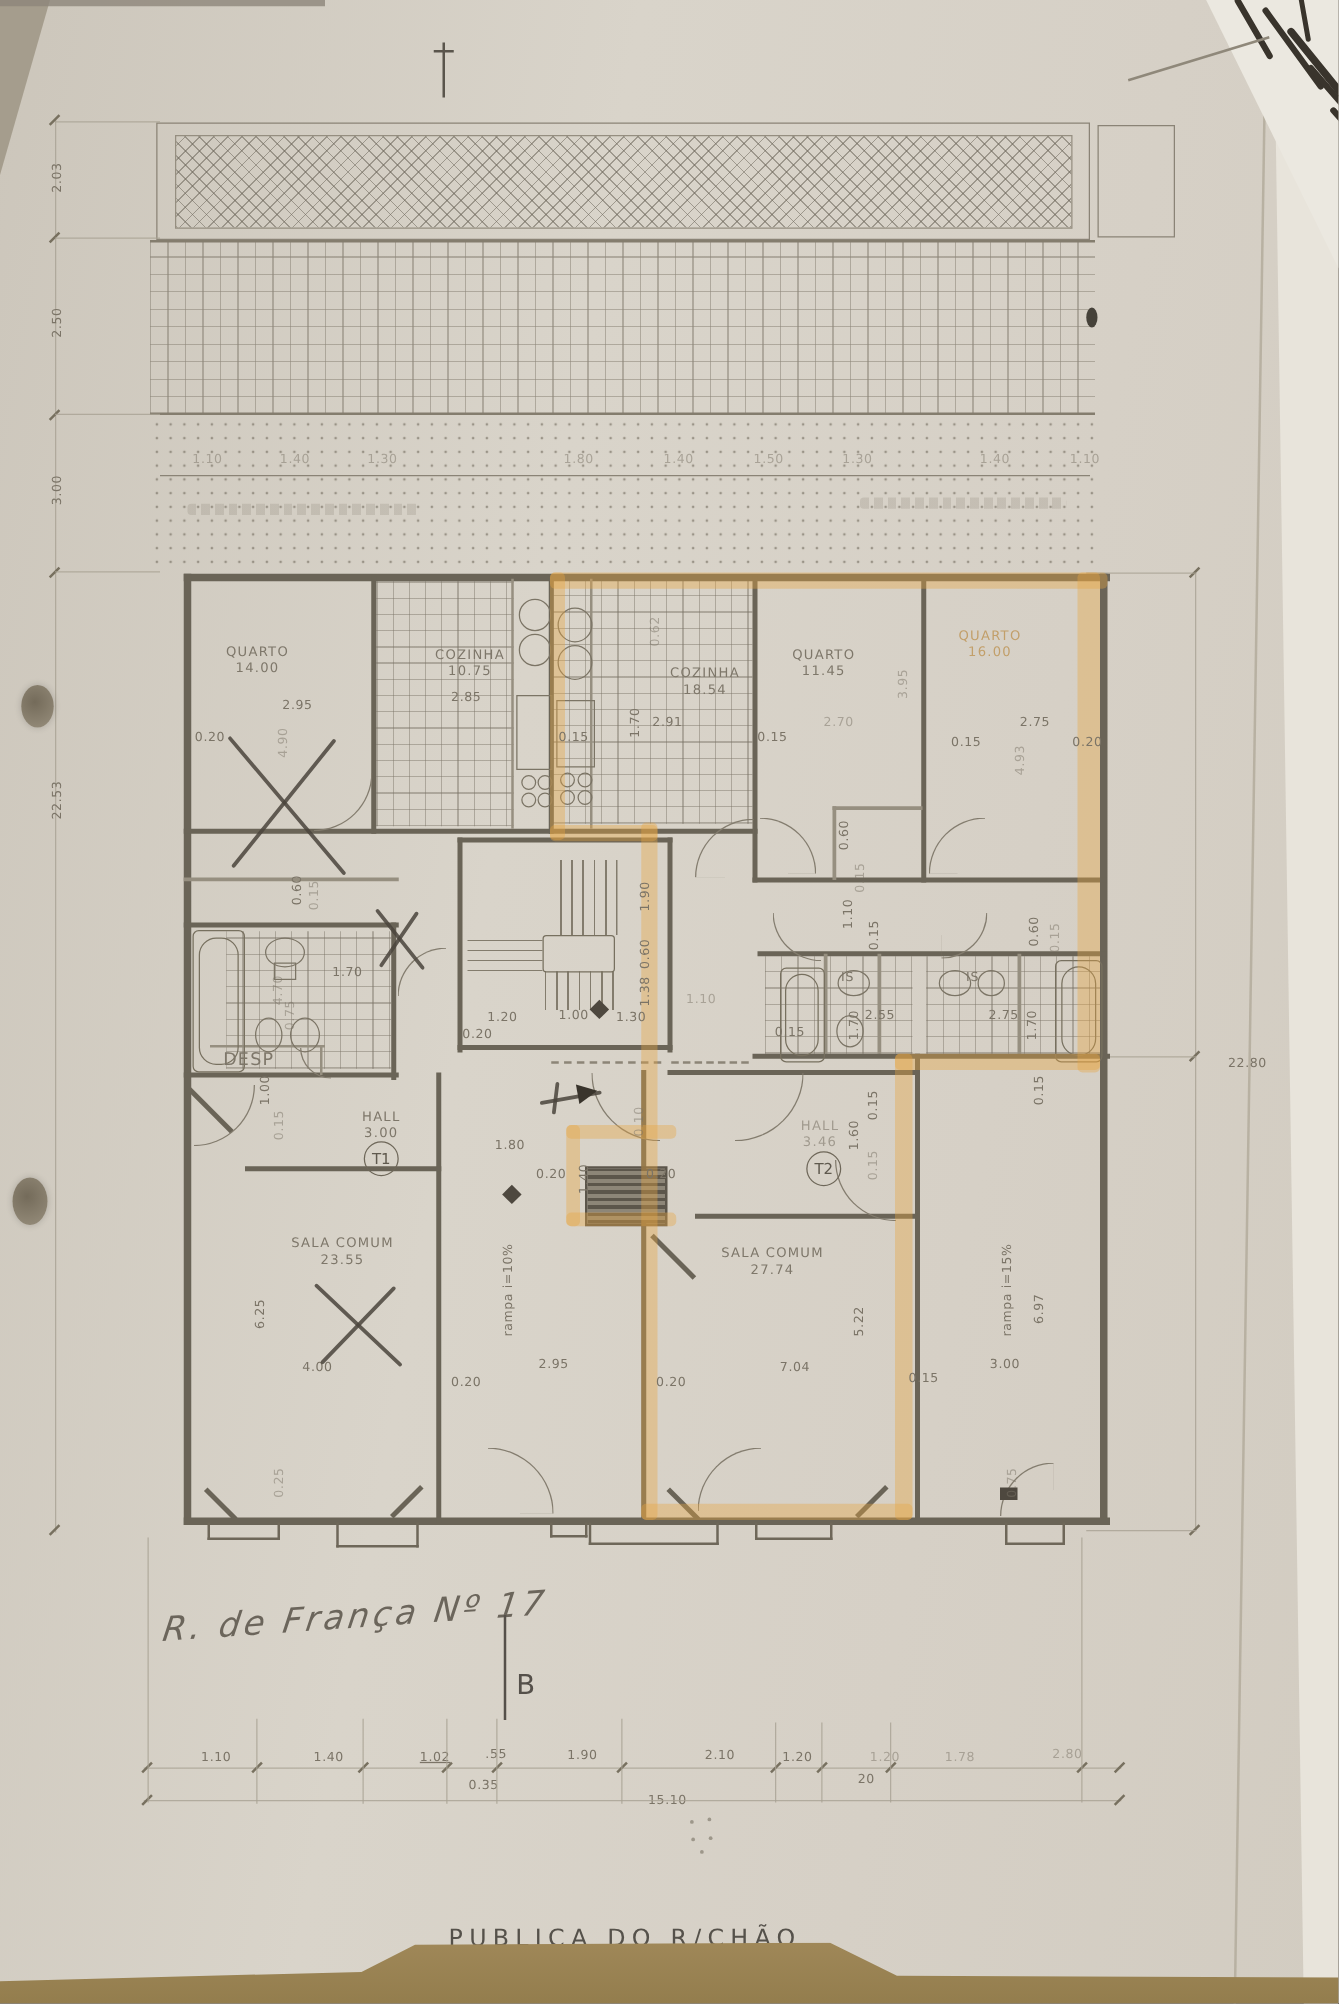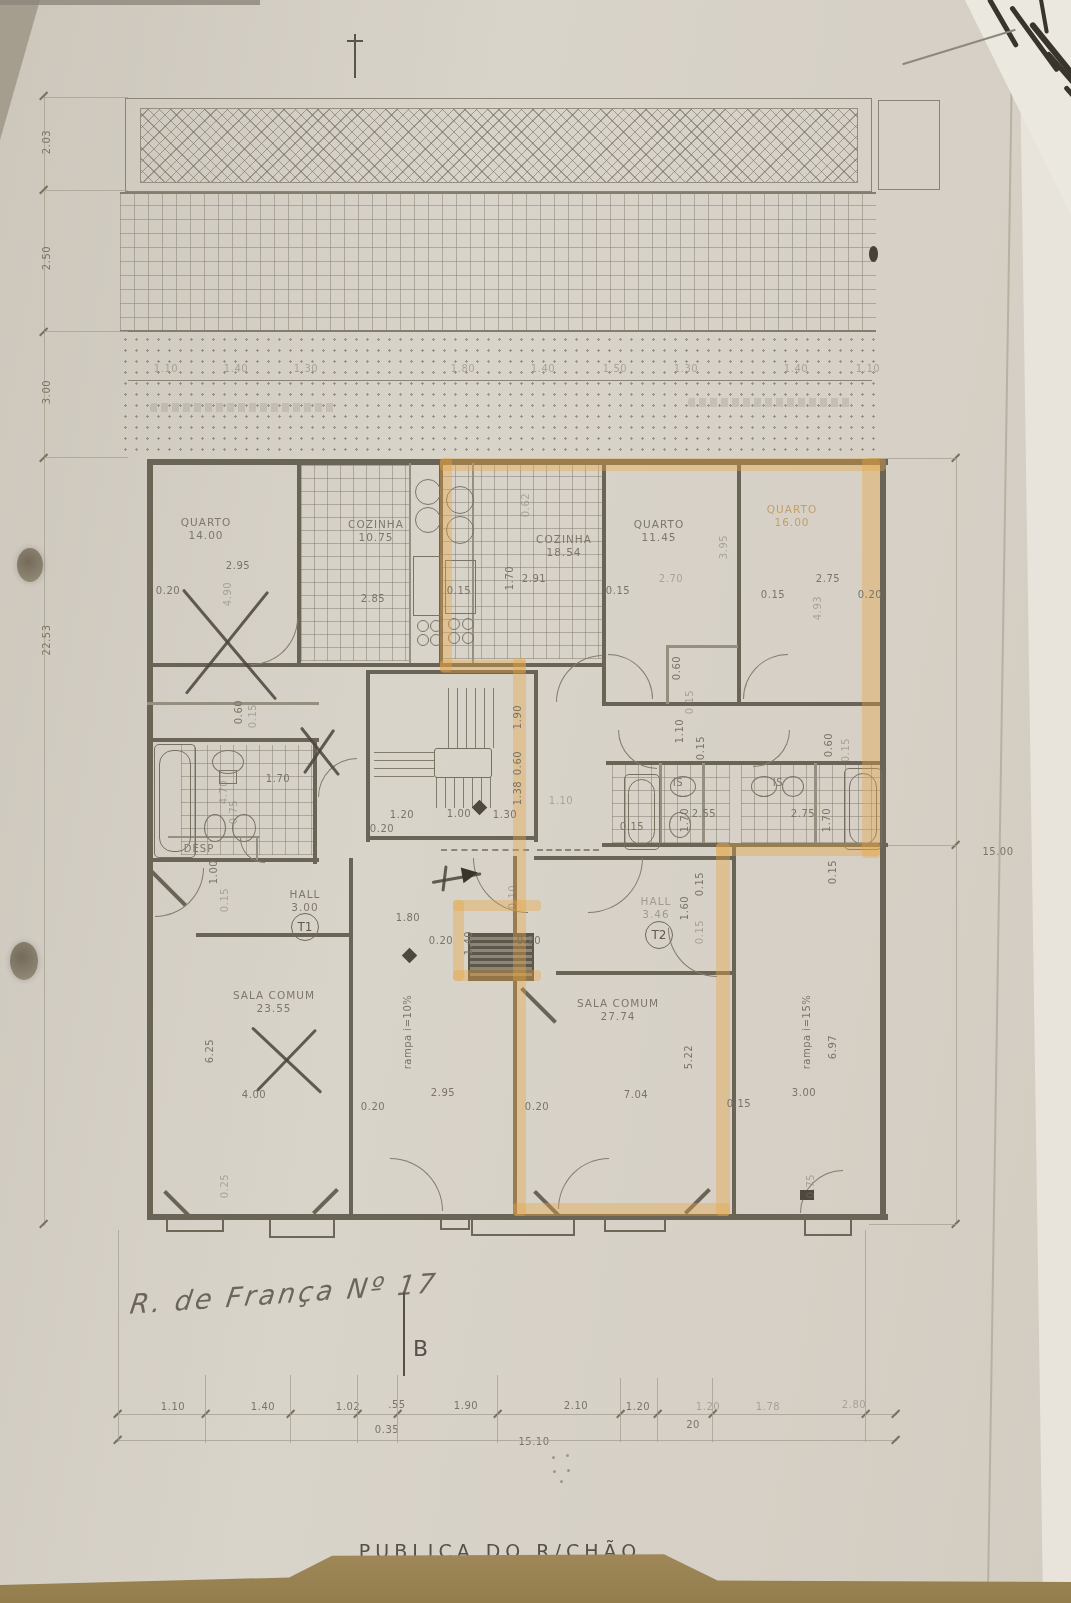--- a/index.html
+++ b/index.html
@@ -17,21 +17,21 @@
   .dotpat{background-image:radial-gradient(rgba(120,113,100,.65) 1px,transparent 1.3px);background-size:11px 11px;}
   .tile{position:absolute;background-image:repeating-linear-gradient(0deg,rgba(120,113,100,.45) 0 1px,transparent 1px 13px),repeating-linear-gradient(90deg,rgba(120,113,100,.45) 0 1px,transparent 1px 13px);}
   .vlines{position:absolute;background-image:repeating-linear-gradient(90deg,#837c6d 0 1.2px,transparent 1.2px 9px);}
   .hlines{position:absolute;background-image:repeating-linear-gradient(0deg,#837c6d 0 1.2px,transparent 1.2px 8px);}
   
   .dim{position:absolute;font-size:10px;color:#7b7467;white-space:nowrap;transform:translate(-50%,-50%);letter-spacing:.5px;}
   .dim.f{opacity:.5;}
   .room{position:absolute;transform:translate(-50%,-50%);text-align:center;color:#7e776a;font-size:10.5px;letter-spacing:1px;line-height:1.25;white-space:nowrap;}
   .room.fo{color:#c09a60;opacity:.9;}
   .room.fnt{opacity:.6;}
-  .room.sm{font-size:10px;text-align:center;}
+  .room.sm{font-size:14px;text-align:center;}
   .marker{position:absolute;width:26px;height:26px;border:1.6px solid #6e6759;border-radius:50%;transform:translate(-50%,-50%);color:#5f594e;font-size:12px;display:flex;align-items:center;justify-content:center;}
   
   .hl{position:absolute;background:rgba(231,166,66,.38);border-radius:4px;}
   .stroke{position:absolute;height:3.2px;background:#4a443c;border-radius:2px;transform-origin:0 50%;opacity:.85;}
   .pstroke{position:absolute;background:#39342c;border-radius:3px;transform-origin:0 50%;}
   
   .tub{position:absolute;border:1.8px solid #77705f;border-radius:5px;}
   .tubi{position:absolute;border:1.4px solid #77705f;border-radius:14px;}
   .fix{position:absolute;border:1.5px solid #7b7465;border-radius:50%;}
   .boxfix{position:absolute;border:1.5px solid #7b7465;}
@@ -249,26 +249,26 @@
         <span class="dim f" style="left: 447px; top: 368px;">1.80</span>
         <span class="dim f" style="left: 527px; top: 368px;">1.40</span>
         <span class="dim f" style="left: 599px; top: 368px;">1.50</span>
         <span class="dim f" style="left: 670px; top: 368px;">1.30</span>
         <span class="dim f" style="left: 780px; top: 368px;">1.40</span>
         <span class="dim f" style="left: 852px; top: 368px;">1.10</span>
         <span class="dim" style="left: 30px; top: 142px; transform: translate(-50%, -50%) rotate(-90deg);">2.03</span>
         <span class="dim" style="left: 30px; top: 258px; transform: translate(-50%, -50%) rotate(-90deg);">2.50</span>
         <span class="dim" style="left: 30px; top: 392px; transform: translate(-50%, -50%) rotate(-90deg);">3.00</span>
         <span class="dim" style="left: 30px; top: 640px; transform: translate(-50%, -50%) rotate(-90deg);">22.53</span>
-        <span class="dim" style="left: 982px; top: 851px;">15.00</span>
+        <span class="dim" style="left: 982px; top: 851px;">22.80</span>
         <span class="dim" style="left: 152px; top: 590px;">0.20</span>
         <span class="dim" style="left: 222px; top: 565px;">2.95</span>
         <span class="dim f" style="left: 211px; top: 594px; transform: translate(-50%, -50%) rotate(-90deg);">4.90</span>
         <span class="dim" style="left: 443px; top: 590px;">0.15</span>
-        <span class="dim" style="left: 357px; top: 558px; margin-top: 40px;">2.85</span>
+        <span class="dim" style="left: 357px; top: 558px;">2.85</span>
         <span class="dim f" style="left: 509px; top: 505px; transform: translate(-50%, -50%) rotate(-90deg);">0.62</span>
         <span class="dim" style="left: 493px; top: 578px; transform: translate(-50%, -50%) rotate(-90deg);">1.70</span>
         <span class="dim" style="left: 518px; top: 578px;">2.91</span>
         <span class="dim" style="left: 602px; top: 590px;">0.15</span>
         <span class="dim f" style="left: 707px; top: 547px; transform: translate(-50%, -50%) rotate(-90deg);">3.95</span>
         <span class="dim f" style="left: 655px; top: 578px;">2.70</span>
         <span class="dim" style="left: 812px; top: 578px;">2.75</span>
         <span class="dim" style="left: 757px; top: 594px;">0.15</span>
         <span class="dim" style="left: 854px; top: 594px;">0.20</span>
         <span class="dim f" style="left: 801px; top: 608px; transform: translate(-50%, -50%) rotate(-90deg);">4.93</span>
@@ -318,21 +318,21 @@
         <span class="dim" style="left: 620px; top: 1094px;">7.04</span>
         <span class="dim" style="left: 521px; top: 1106px;">0.20</span>
         <span class="dim" style="left: 723px; top: 1103px;">0.15</span>
         <span class="dim" style="left: 788px; top: 1092px;">3.00</span>
         <span class="dim" style="left: 816px; top: 1047px; transform: translate(-50%, -50%) rotate(-90deg);">6.97</span>
         <span class="dim" style="left: 816px; top: 872px; transform: translate(-50%, -50%) rotate(-90deg);">0.15</span>
         <span class="dim f" style="left: 794px; top: 1186px; transform: translate(-50%, -50%) rotate(-90deg);">0.75</span>
         <span class="dim f" style="left: 208px; top: 1186px; transform: translate(-50%, -50%) rotate(-90deg);">0.25</span>
         <span class="dim" style="left: 157px; top: 1406px;">1.10</span>
         <span class="dim" style="left: 247px; top: 1406px;">1.40</span>
-        <span class="dim" style="left: 332px; top: 1406px;">1.02</span>
+        <span class="dim" style="left: 332px; top: 1406px; text-decoration: underline;">1.02</span>
         <span class="dim" style="left: 381px; top: 1404px;">.55</span>
         <span class="dim" style="left: 450px; top: 1405px;">1.90</span>
         <span class="dim" style="left: 560px; top: 1405px;">2.10</span>
         <span class="dim" style="left: 622px; top: 1406px;">1.20</span>
         <span class="dim f" style="left: 692px; top: 1406px;">1.20</span>
         <span class="dim f" style="left: 752px; top: 1406px;">1.78</span>
         <span class="dim f" style="left: 838px; top: 1404px;">2.80</span>
         <span class="dim" style="left: 371px; top: 1429px;">0.35</span>
         <span class="dim" style="left: 677px; top: 1424px;">20</span>
         <span class="dim" style="left: 518px; top: 1441px;">15.10</span>

